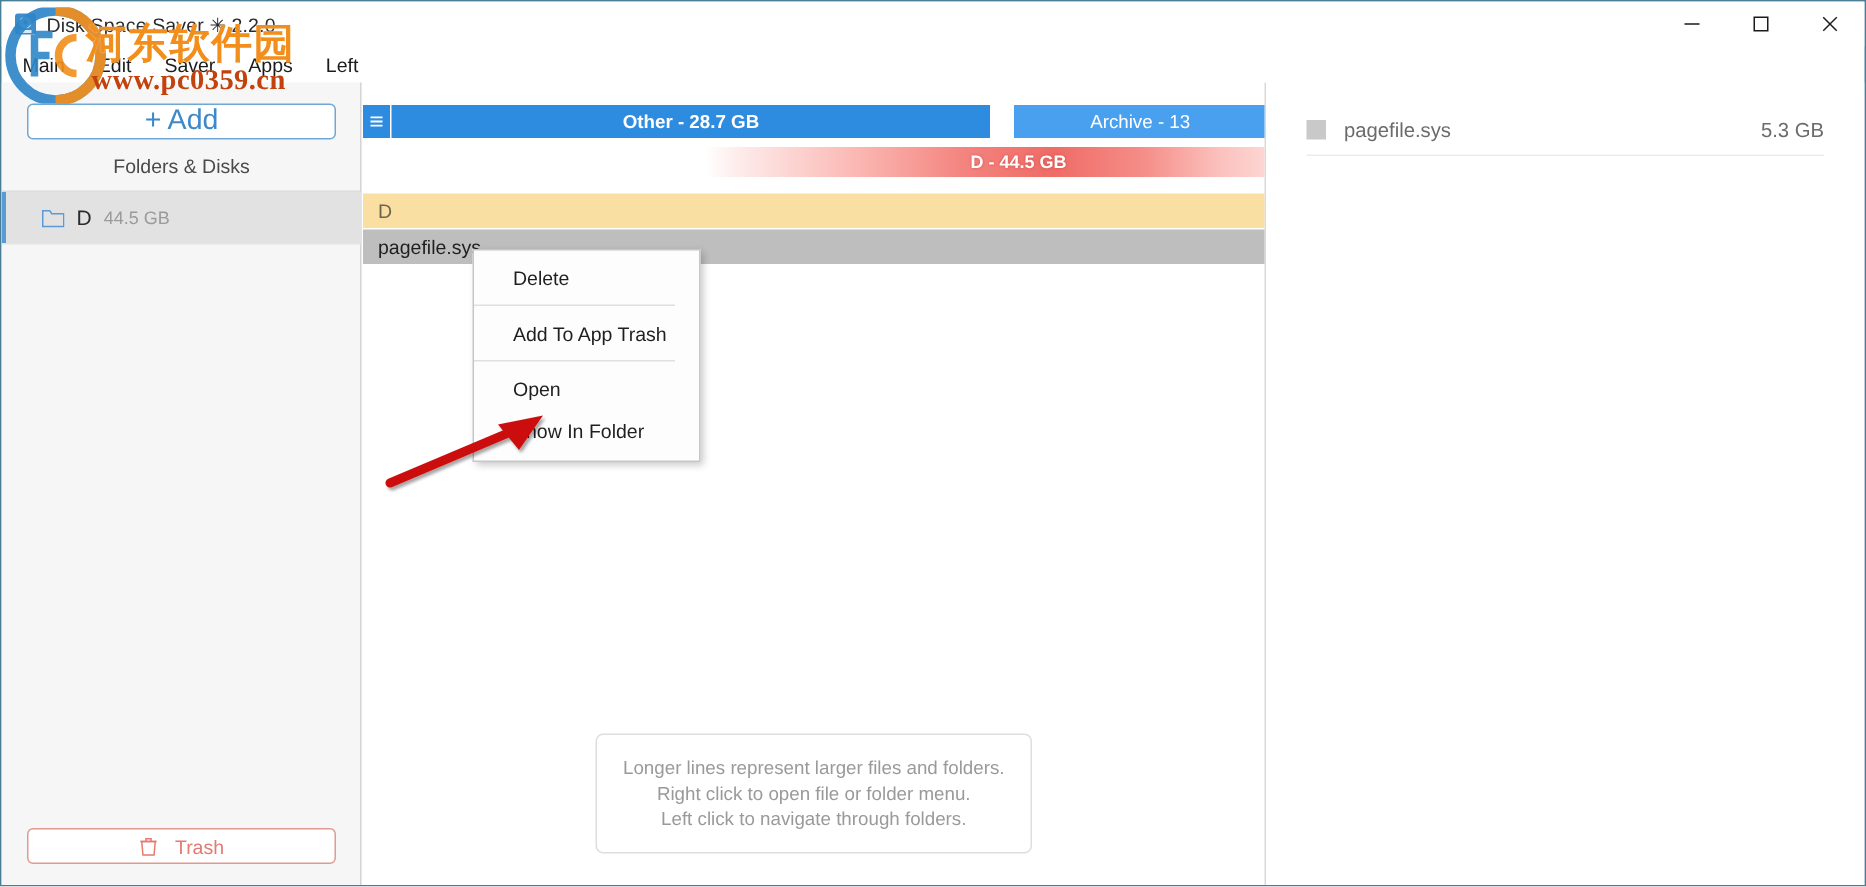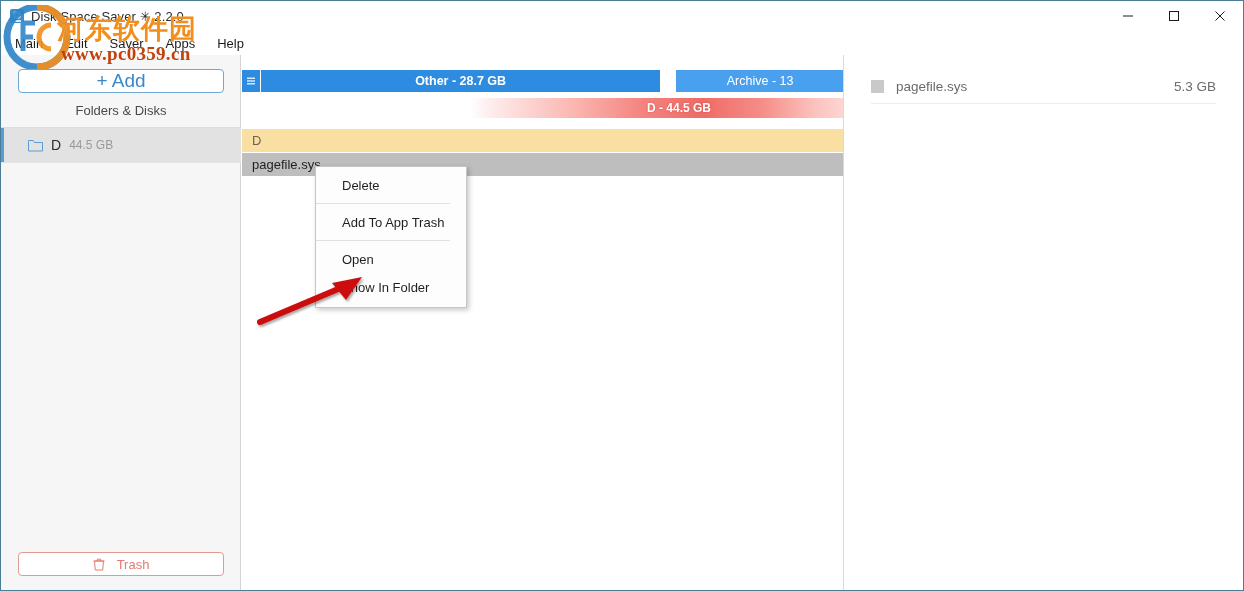--- a/index.html
+++ b/index.html
@@ -297,21 +297,21 @@
         </svg>
       </div>
     </div>
   </div>
 
   <div class="menubar">
     <span class="menuitem">Main</span>
     <span class="menuitem">Edit</span>
     <span class="menuitem">Saver</span>
     <span class="menuitem">Apps</span>
-    <span class="menuitem">Help</span>
+    <span class="menuitem">Left</span>
   </div>
 
   <div class="watermark">
     <svg width="110" height="64" viewBox="0 0 110 64" style="position:absolute;left:0;top:2px;">
       <circle cx="36" cy="32" r="30" fill="none" stroke="#2e86c8" stroke-width="7" opacity="0.92"></circle>
       <path d="M36 2 A30 30 0 0 1 36 62" fill="none" stroke="#f28e1c" stroke-width="7" opacity="0.92"></path>
       <path d="M22 18 L22 46 M22 18 L34 18 M22 32 L32 32" fill="none" stroke="#2e86c8" stroke-width="5" opacity="0.9"></path>
       <path d="M50 20 A11 11 0 1 0 50 44" fill="none" stroke="#f28e1c" stroke-width="5" opacity="0.9"></path>
     </svg>
     <div class="wm-cn">河东软件园</div>
@@ -383,20 +383,25 @@
         <filter id="arrshadow" x="-20%" y="-20%" width="150%" height="150%">
           <feDropShadow dx="1.5" dy="2" stdDeviation="1.2" flood-color="#000000" flood-opacity="0.35"></feDropShadow>
         </filter>
       </defs>
       <g filter="url(#arrshadow)">
         <line x1="6" y1="53" x2="96" y2="15" stroke="#cc1111" stroke-width="6" stroke-linecap="round"></line>
         <path d="M108 8 L78 14 L92 31 Z" fill="#cc1111"></path>
       </g>
     </svg>
 
+    <div class="hintbox">
+      <div class="hintline">Longer lines represent larger files and folders.</div>
+      <div class="hintline">Right click to open file or folder menu.</div>
+      <div class="hintline">Left click to navigate through folders.</div>
+    </div>
   </div>
 
   <div class="rightpanel">
     <div class="file-entry">
       <span class="file-swatch"></span>
       <span class="file-label">pagefile.sys</span>
       <span class="file-size">5.3 GB</span>
     </div>
     <div class="entry-divider"></div>
   </div>

